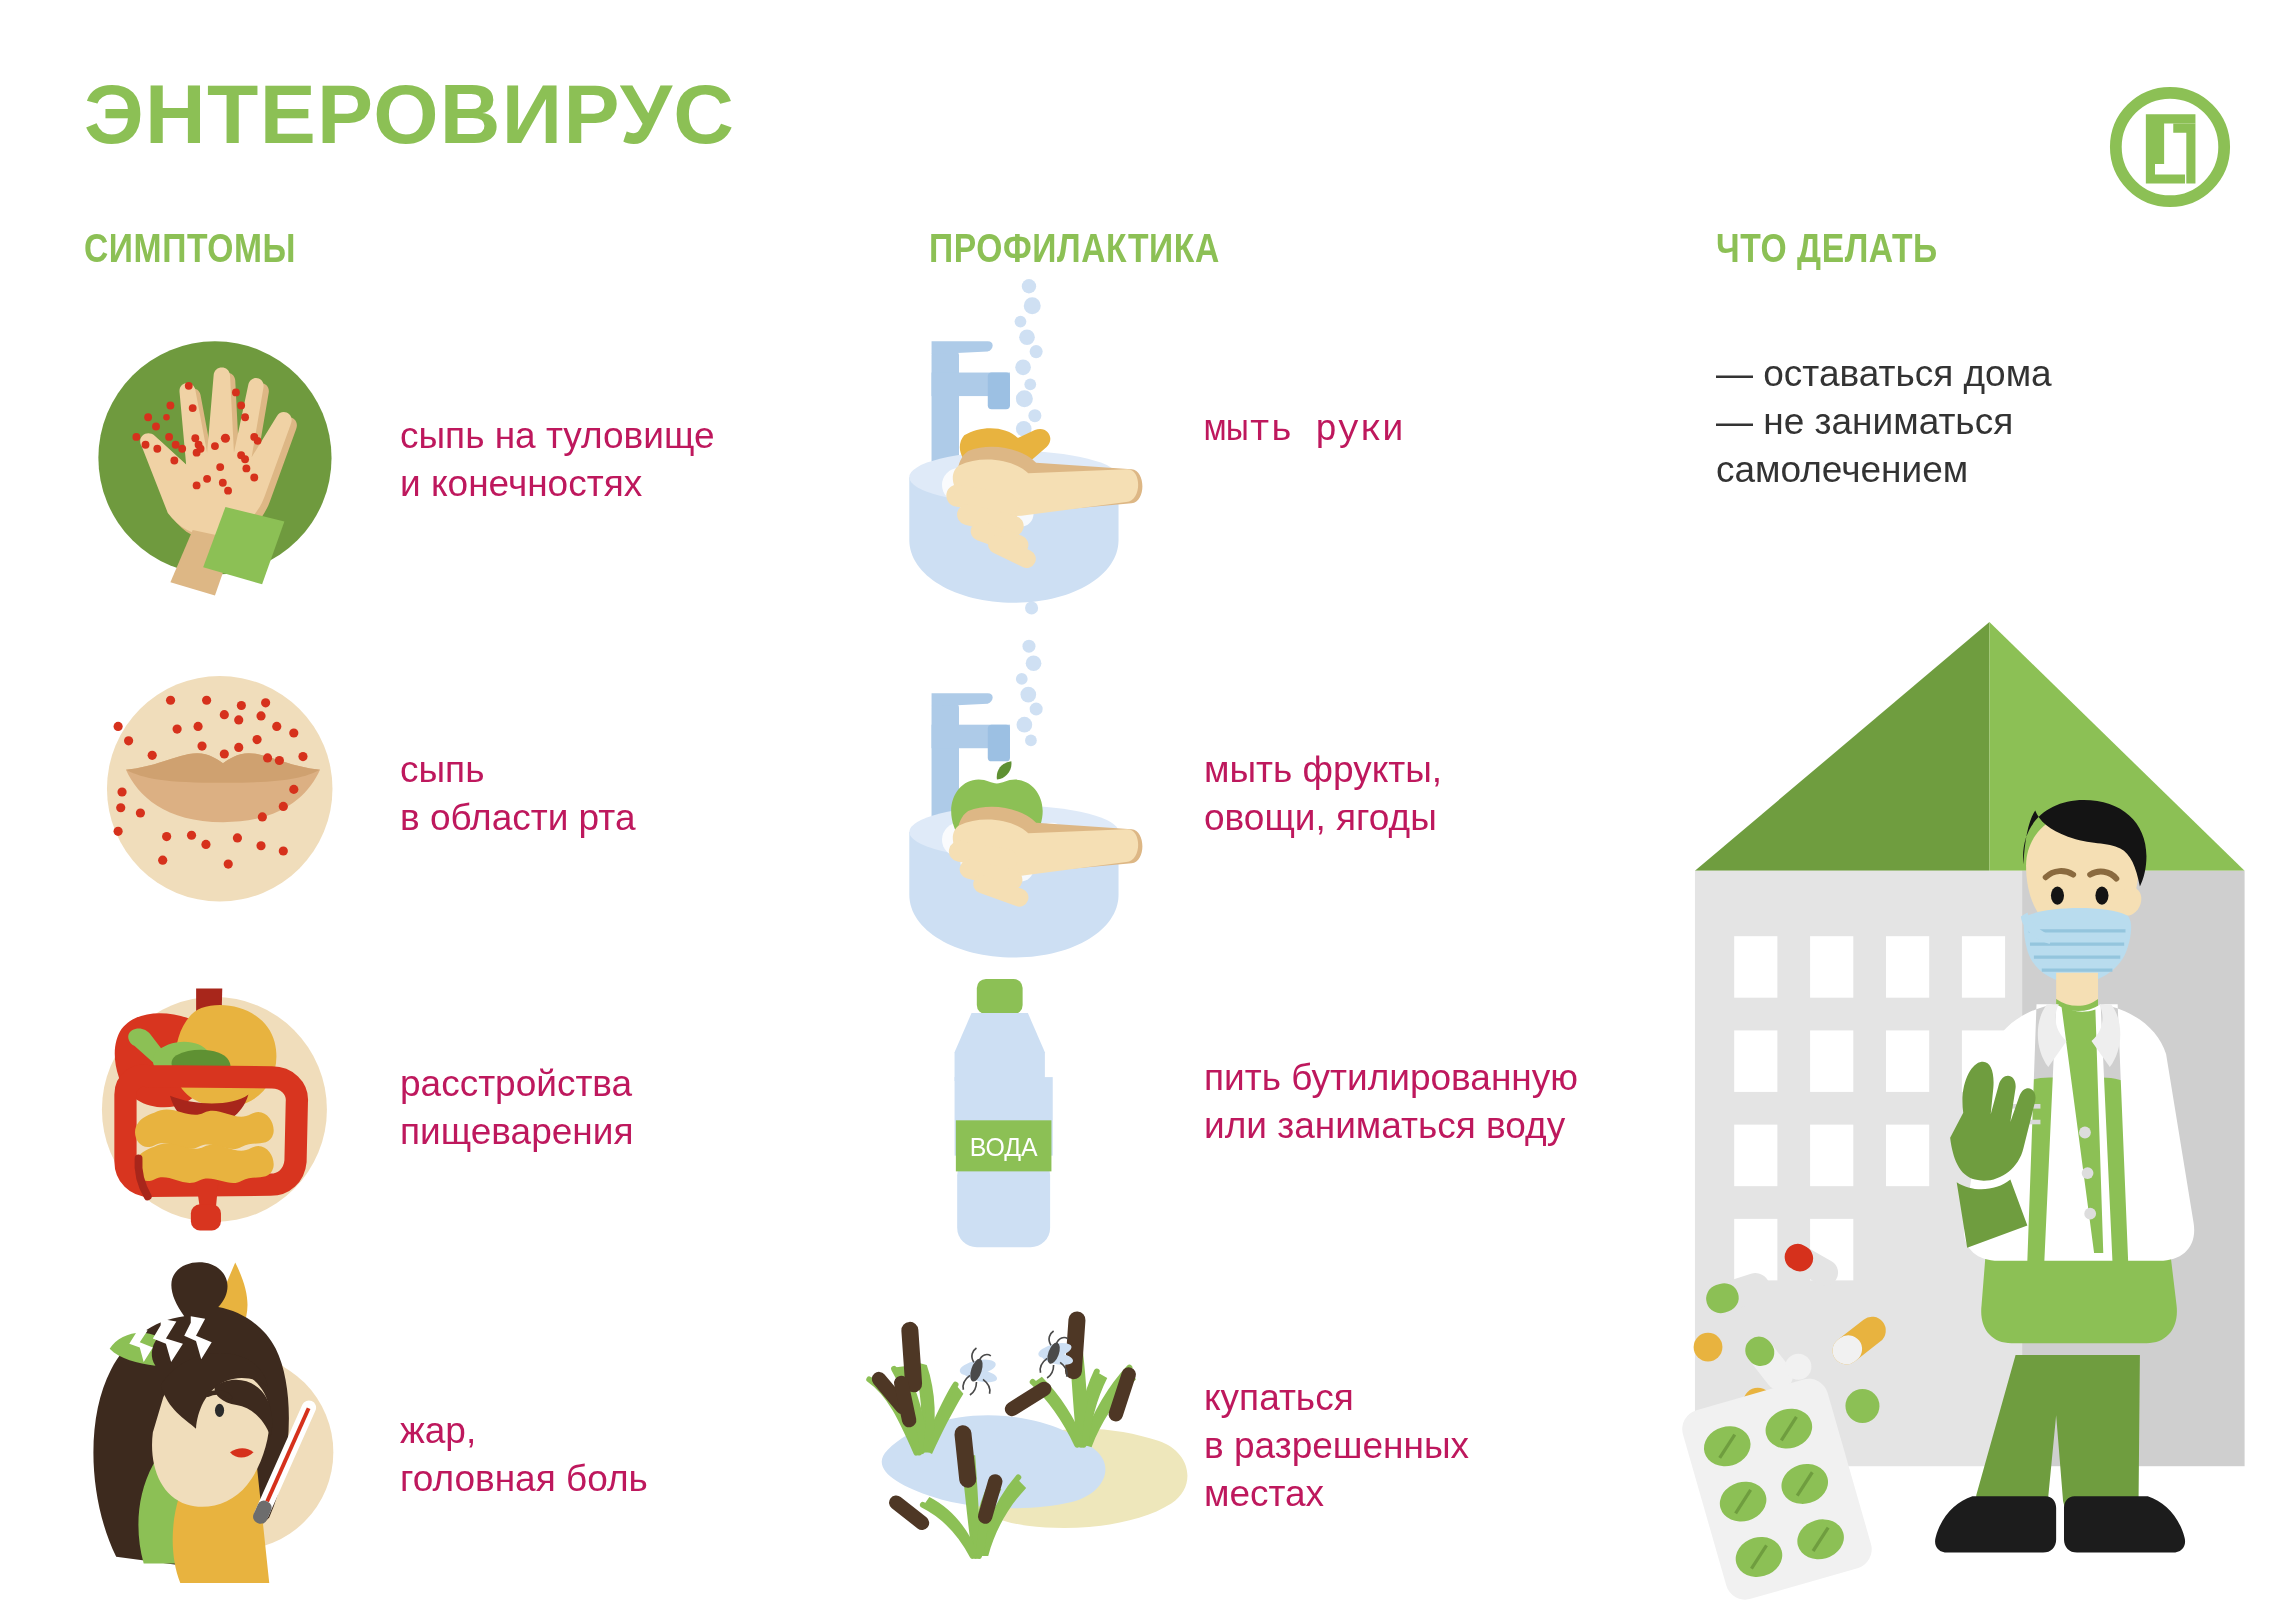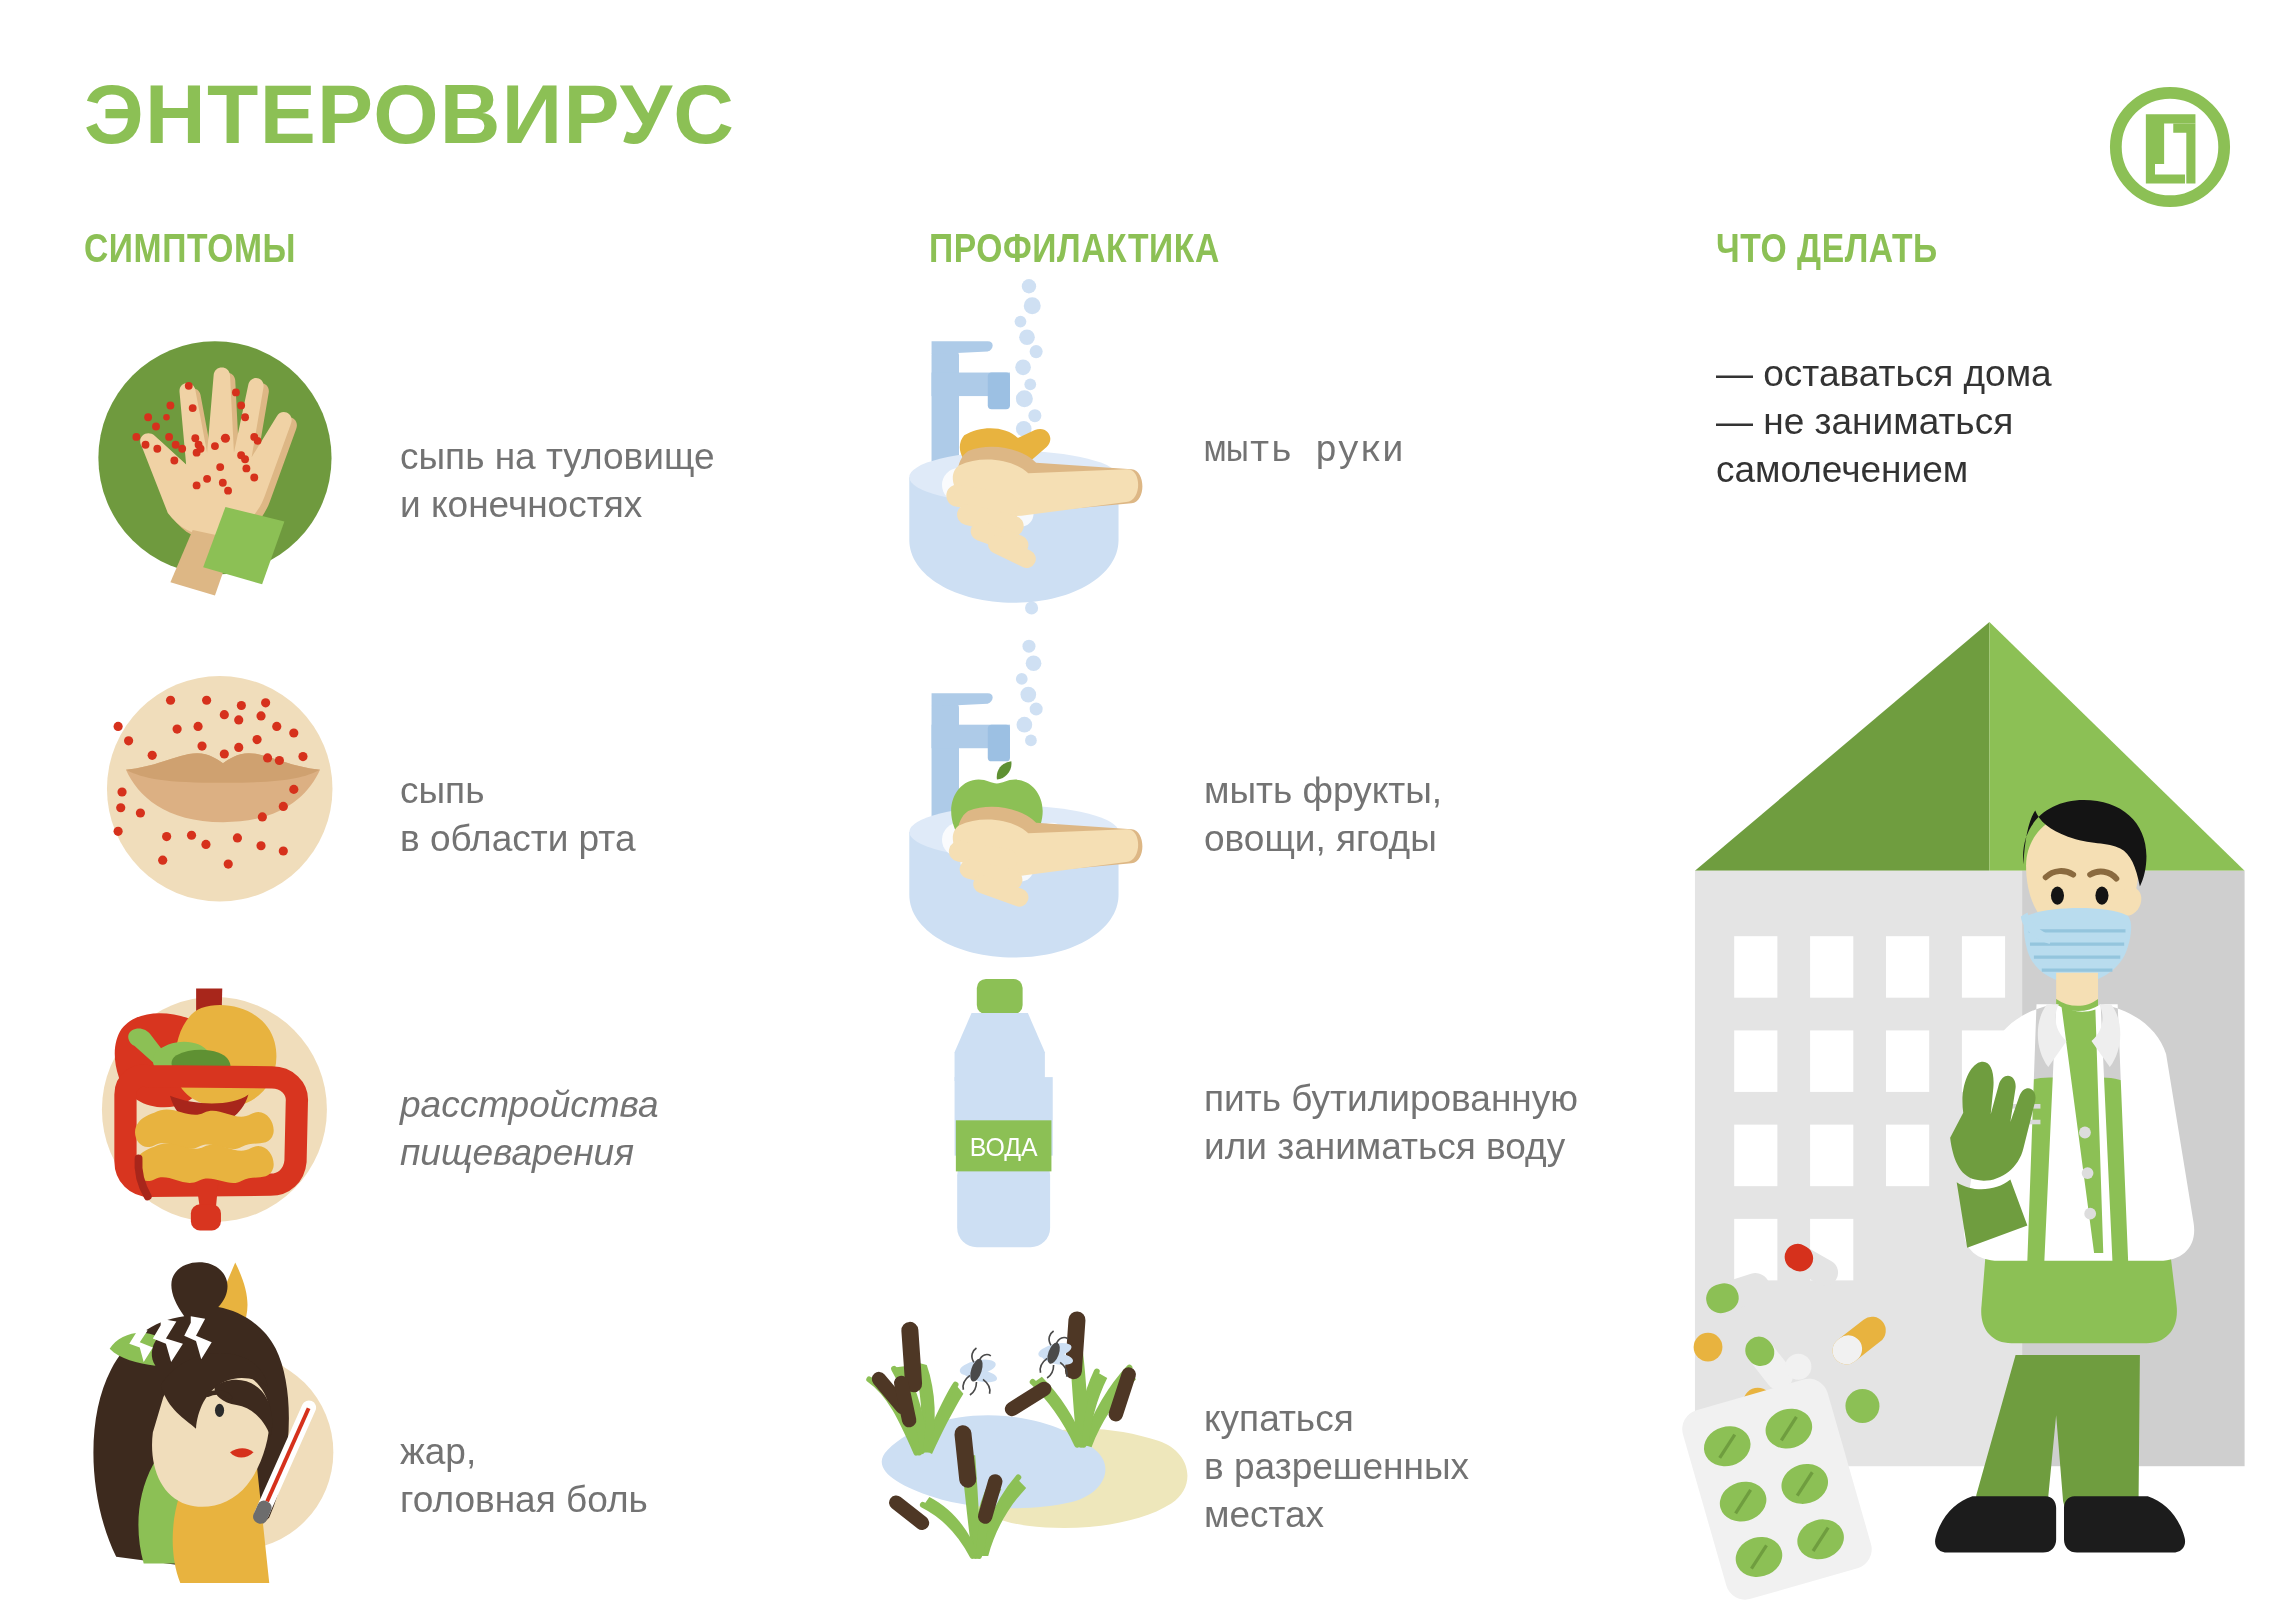--- a/index.html
+++ b/index.html
@@ -26,21 +26,21 @@
     color:#8cc055;letter-spacing:0.7px;line-height:1;
     transform:scaleX(.82);transform-origin:left center;
   }
   #head-symptoms{left:84px;top:228px;}
   #head-prevention{left:929px;top:228px;}
   #head-actions{left:1716px;top:228px;}
 
   
   .body-text{
     position:absolute;font-size:37px;line-height:1.30;
-    color:#737373;white-space:pre-line;margin-top:21px;
+    color:#be185d;white-space:pre-line;
   }
 
   
   .ill{position:absolute;}
 
   
   .actions{position:absolute;left:1716px;top:350px;width:497px;}
   .action-item{
     font-size:37px;line-height:1.30;color:#333333;
     white-space:pre-line;margin:0;
@@ -179,21 +179,21 @@
         <path d="M120 92 c26 -14 70 -10 80 8 10 18 -10 36 -44 36 -28 0 -58 -30 -36 -44 Z" fill="#5f9133"></path>
         <path d="M42 152 c0 -20 18 -32 34 -28 l190 2 c22 0 40 16 38 38 l-2 90 c-2 22 -18 36 -38 36 l-184 2 c-22 0 -38 -16 -38 -38 Z" fill="none" stroke="#d8351f" stroke-width="34" stroke-linecap="round"></path>
         <path d="M86 180 c28 -16 52 12 76 0 24 -12 48 16 72 2 22 -12 38 14 34 30 -6 22 -30 10 -48 20 -20 12 -44 -12 -66 0 -24 12 -46 -14 -68 -2 -20 10 -34 -12 -28 -28 4 -12 16 -18 28 -22 Z" fill="#e8b33f"></path>
         <path d="M86 232 c28 -16 52 12 76 0 24 -12 48 16 72 2 22 -12 38 14 34 30 -6 22 -30 10 -48 20 -20 12 -44 -12 -66 0 -24 12 -46 -14 -68 -2 -20 10 -34 -12 -28 -28 4 -12 16 -18 28 -22 Z" fill="#e8b33f"></path>
         <path d="M62 250 c-2 26 6 44 14 58" fill="none" stroke="#a8261b" stroke-width="12" stroke-linecap="round"></path>
         <path d="M150 286 l6 42 c2 20 22 20 24 0 l4 -42 Z" fill="#d8351f"></path>
         <rect x="142" y="320" width="46" height="40" rx="14" fill="#d8351f"></rect>
       </g>
     </svg>
   </div>
-  <div class="body-text" style="left:400px;top:1060px;width:406px;font-style:italic;">расстройства
+  <div class="body-text" style="left:400px;top:1060px;width:406px;">расстройства
 пищеварения</div>
 
   <div class="ill" style="left:39px;top:1256px;">
     <svg width="314" height="327" viewBox="0 0 480 500">
       <path d="M300 10 c30 60 22 94 -10 130 30 -8 62 4 84 30 36 42 42 110 10 160 -36 56 -110 76 -170 56 l-6 -160 Z" fill="#e8b33f"></path>
       <circle cx="300" cy="300" r="150" fill="#f0ddbb"></circle>
       <path d="M316 150 c24 30 32 90 4 136 -24 40 -70 56 -104 50 l0 -140 Z" fill="#e8b33f"></path>
       <path d="M118 460 c-44 -90 -46 -214 -8 -286 24 -46 64 -76 112 -82 -18 -24 -26 -50 -14 -66 14 -20 52 -22 70 -4 16 16 12 40 -4 56 34 6 70 28 88 64 30 60 26 176 -10 258 l-82 80 Z" fill="#3d2a1e"></path>
       <path d="M108 142 c14 -22 48 -32 74 -18 -12 16 -12 32 -4 44 -28 -4 -54 -10 -70 -26 Z" fill="#8cc055"></path>
       <path d="M160 470 c-14 -50 -10 -106 14 -150 20 -38 60 -58 104 -52 l40 202 Z" fill="#8cc055"></path>

